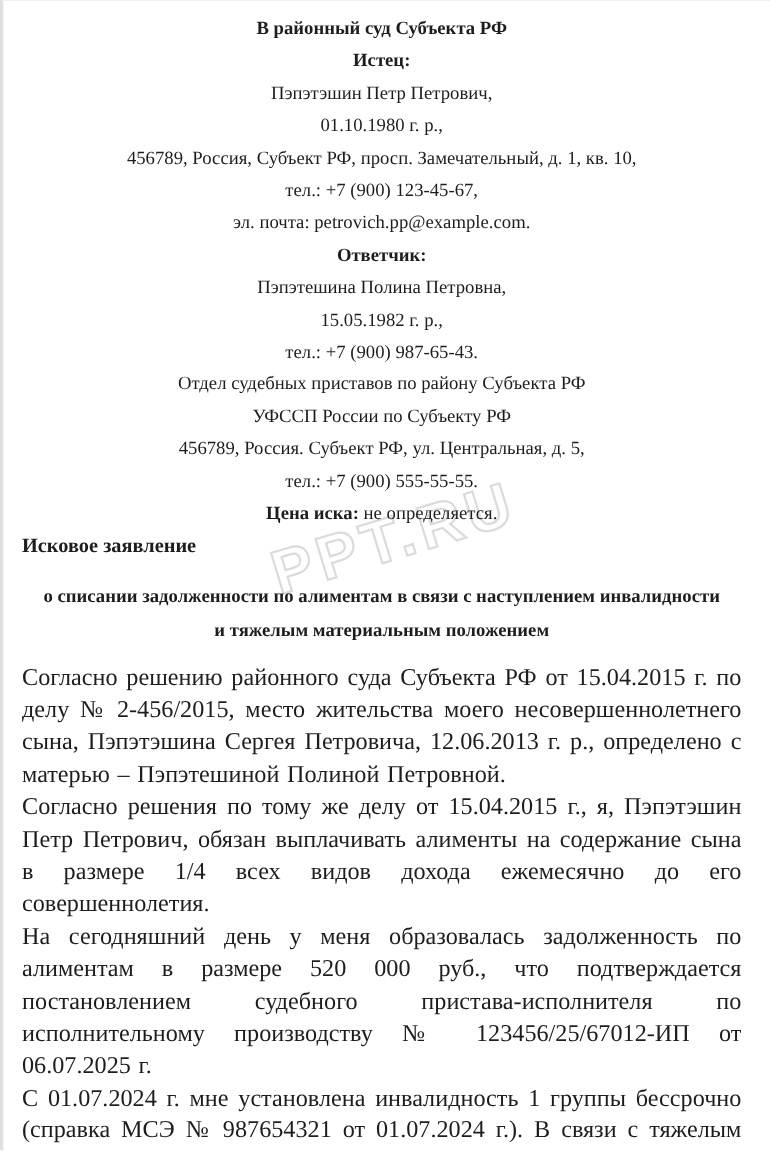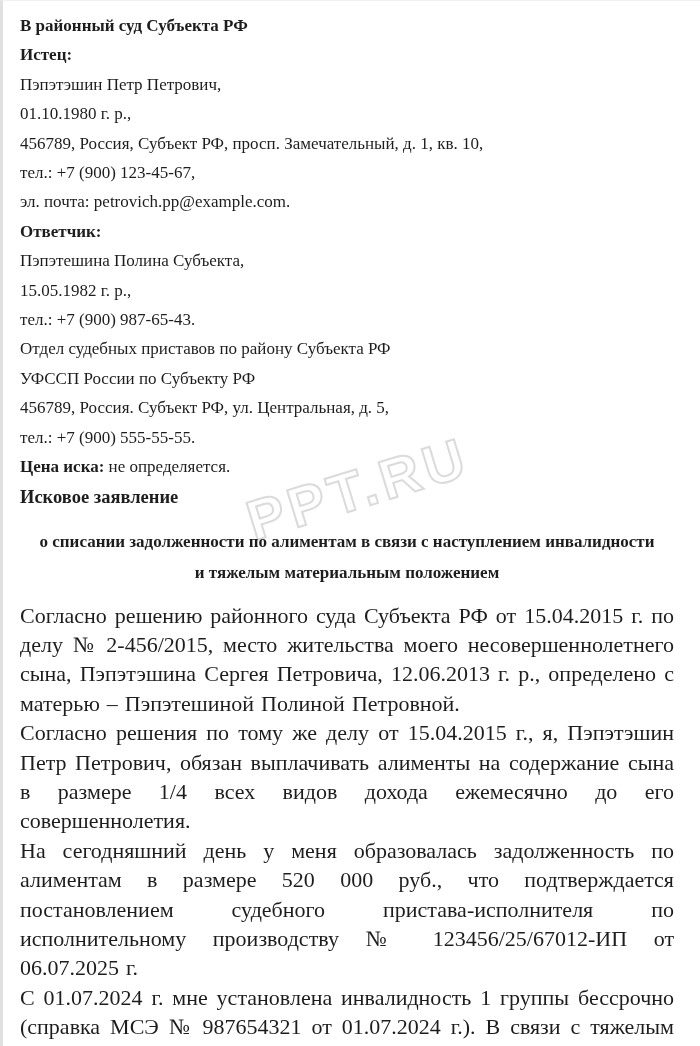--- a/index.html
+++ b/index.html
@@ -26,21 +26,21 @@
     overflow: hidden;
   }
   .content {
     position: relative;
     z-index: 1;
   }
   
   .hline {
     font-size: 17px;
     line-height: 29.4px;
-    text-align: left;
+    text-align: center;
     white-space: nowrap;
   }
   .b { font-weight: bold; }
   
   .title {
     margin: 0;
     font-size: 18.5px;
     font-weight: bold;
     text-align: left;
     line-height: 31px;
@@ -96,21 +96,21 @@
 
     <div>
         <div class="hline b">В районный суд Субъекта РФ</div>
         <div class="hline b">Истец:</div>
         <div class="hline">Пэпэтэшин Петр Петрович,</div>
         <div class="hline">01.10.1980 г. р.,</div>
         <div class="hline">456789, Россия, Субъект РФ, просп. Замечательный, д. 1, кв. 10,</div>
         <div class="hline">тел.: +7 (900) 123-45-67,</div>
         <div class="hline">эл. почта: petrovich.pp@example.com.</div>
         <div class="hline b">Ответчик:</div>
-        <div class="hline">Пэпэтешина Полина Субъекта,</div>
+        <div class="hline">Пэпэтешина Полина Петровна,</div>
         <div class="hline">15.05.1982 г. р.,</div>
         <div class="hline">тел.: +7 (900) 987-65-43.</div>
         <div class="hline">Отдел судебных приставов по району Субъекта РФ</div>
         <div class="hline">УФССП России по Субъекту РФ</div>
         <div class="hline">456789, Россия. Субъект РФ, ул. Центральная, д. 5,</div>
         <div class="hline">тел.: +7 (900) 555-55-55.</div>
       </div>
 
     <div class="hline">
       <span class="b">Цена иска:</span><span> не определяется.</span>

